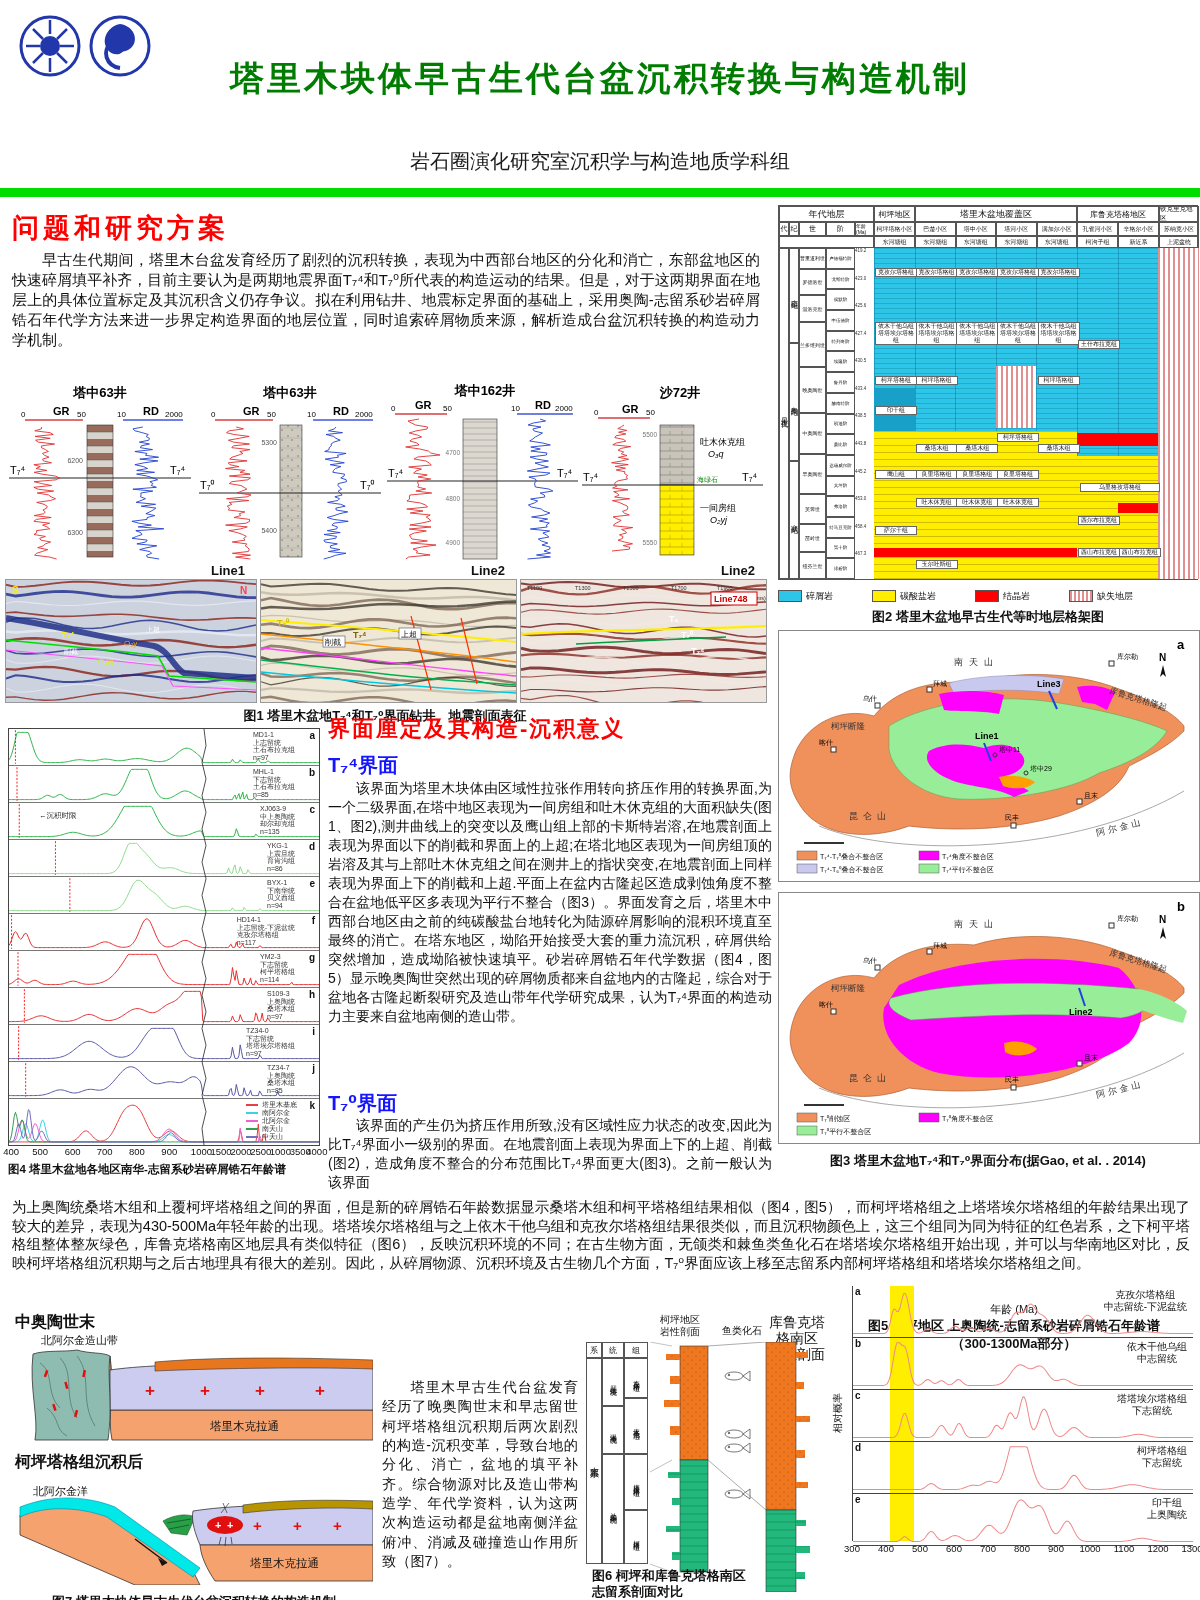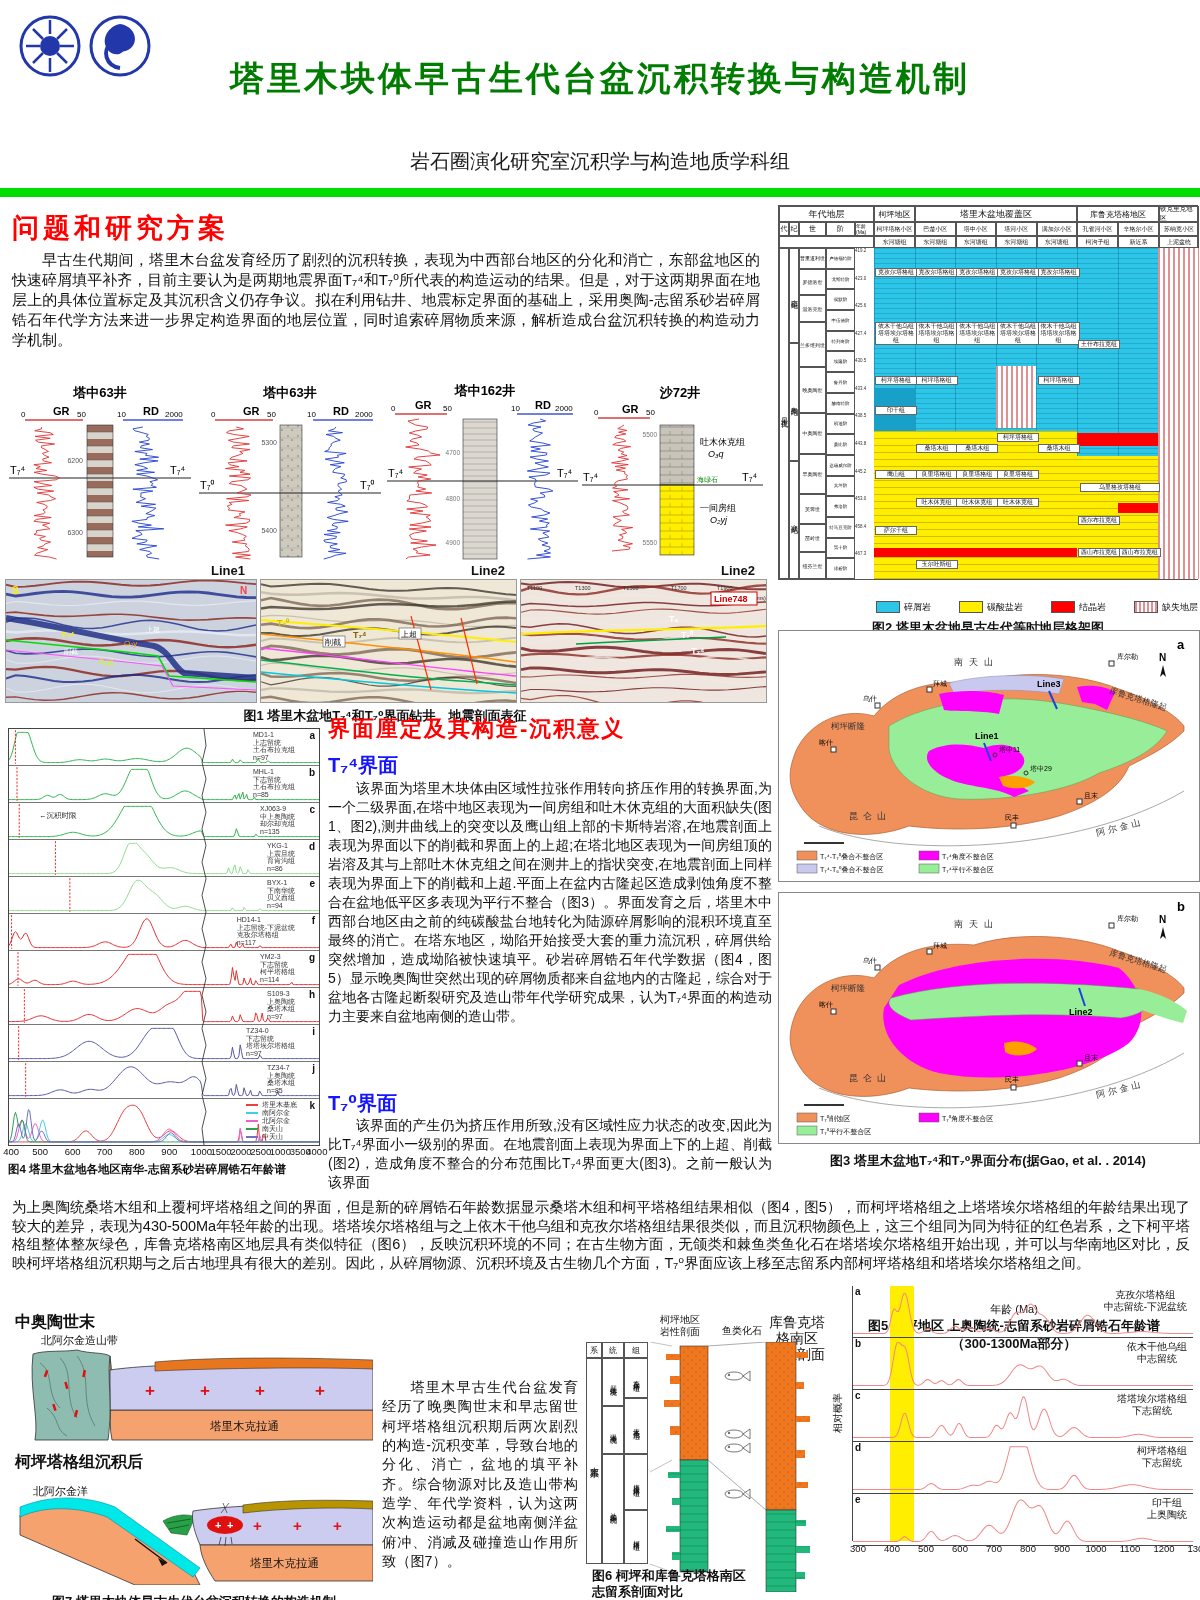--- a/index.html
+++ b/index.html
@@ -615,21 +615,21 @@
         <div class="chip" style="left:1px;top:278px;width:38px">萨尔干组</div>
         <div class="chip" style="left:41.6px;top:312px;width:38px">玉尔吐斯组</div>
         <div class="chip" style="left:204.1px;top:92px;width:38px">土什布拉克组</div>
         <div class="chip" style="left:206px;top:235px;width:76px">乌里格孜塔格组</div>
         <div class="chip" style="left:204.1px;top:268px;width:38px">西尔布拉克组</div>
         <div class="chip" style="left:204.1px;top:300px;width:38px">西山布拉克组</div>
         <div class="chip" style="left:244.8px;top:300px;width:38px">西山布拉克组</div>
       </div>
     </div>
 
-    <div style="position:relative;height:20px;margin-top:17px;display:flex;justify-content:flex-end;gap:28px;font-size:9px;align-items:center">
+    <div style="position:relative;height:20px;margin-top:6px;display:flex;justify-content:flex-start;gap:39px;font-size:9px;align-items:center">
       <span><span class="leg-sw" style="background: rgb(46, 198, 232);"></span><span>碎屑岩</span></span>
       <span><span class="leg-sw" style="background: rgb(255, 238, 0);"></span><span>碳酸盐岩</span></span>
       <span><span class="leg-sw" style="background: rgb(255, 0, 0);"></span><span>结晶岩</span></span>
       <span><span class="leg-sw" style="background: repeating-linear-gradient(90deg, rgb(224, 144, 144) 0px, rgb(224, 144, 144) 2px, rgb(255, 255, 255) 2px, rgb(255, 255, 255) 4px);"></span><span>缺失地层</span></span>
     </div>
     <div class="ctr cap" style="margin-top:2px">图2 塔里木盆地早古生代等时地层格架图</div>
   </div>
 
   <div class="abs" style="left:778px;top:630px;width:420px;height:540px">
     
@@ -926,21 +926,21 @@
         <svg style="position:absolute;inset:0;width:100%;height:100%" viewBox="0 0 100 30" preserveAspectRatio="none">
             <path d="M0.00,28.00 L0.42,28.00 L0.83,28.00 L1.25,28.00 L1.67,28.00 L2.08,28.00 L2.50,28.00 L2.92,28.00 L3.33,28.00 L3.75,28.00 L4.17,28.00 L4.58,28.00 L5.00,28.00 L5.42,28.00 L5.83,28.00 L6.25,28.00 L6.67,28.00 L7.08,28.00 L7.50,28.00 L7.92,28.00 L8.33,28.00 L8.75,28.00 L9.17,28.00 L9.58,28.00 L10.00,28.00 L10.42,28.00 L10.83,28.00 L11.25,28.00 L11.67,28.00 L12.08,27.99 L12.50,27.97 L12.92,27.88 L13.33,27.66 L13.75,27.21 L14.17,26.51 L14.58,25.72 L15.00,25.19 L15.42,25.20 L15.83,25.75 L16.25,26.54 L16.67,27.24 L17.08,27.68 L17.50,27.89 L17.92,27.97 L18.33,27.98 L18.75,27.97 L19.17,27.92 L19.58,27.81 L20.00,27.58 L20.42,27.17 L20.83,26.50 L21.25,25.58 L21.67,24.45 L22.08,23.32 L22.50,22.43 L22.92,22.01 L23.33,22.19 L23.75,22.91 L24.17,23.97 L24.58,25.10 L25.00,26.09 L25.42,26.79 L25.83,27.19 L26.25,27.33 L26.67,27.24 L27.08,26.99 L27.50,26.61 L27.92,26.15 L28.33,25.65 L28.75,25.17 L29.17,24.77 L29.58,24.50 L30.00,24.40 L30.42,24.49 L30.83,24.76 L31.25,25.17 L31.67,25.65 L32.08,26.14 L32.50,26.60 L32.92,26.98 L33.33,27.25 L33.75,27.42 L34.17,27.47 L34.58,27.40 L35.00,27.20 L35.42,26.87 L35.83,26.38 L36.25,25.75 L36.67,24.95 L37.08,24.01 L37.50,22.96 L37.92,21.87 L38.33,20.79 L38.75,19.82 L39.17,19.05 L39.58,18.54 L40.00,18.35 L40.42,18.49 L40.83,18.93 L41.25,19.61 L41.67,20.43 L42.08,21.30 L42.50,22.10 L42.92,22.72 L43.33,23.07 L43.75,23.09 L44.17,22.72 L44.58,21.94 L45.00,20.76 L45.42,19.21 L45.83,17.33 L46.25,15.22 L46.67,12.96 L47.08,10.69 L47.50,8.55 L47.92,6.66 L48.33,5.14 L48.75,4.09 L49.17,3.55 L49.58,3.52 L50.00,3.93 L50.42,4.68 L50.83,5.62 L51.25,6.58 L51.67,7.41 L52.08,7.98 L52.50,8.23 L52.92,8.16 L53.33,7.82 L53.75,7.36 L54.17,6.93 L54.58,6.73 L55.00,6.89 L55.42,7.51 L55.83,8.65 L56.25,10.25 L56.67,12.21 L57.08,14.39 L57.50,16.62 L57.92,18.73 L58.33,20.57 L58.75,22.01 L59.17,22.96 L59.58,23.37 L60.00,23.23 L60.42,22.56 L60.83,21.46 L61.25,20.08 L61.67,18.62 L62.08,17.32 L62.50,16.38 L62.92,15.97 L63.33,16.18 L63.75,16.99 L64.17,18.27 L64.58,19.85 L65.00,21.53 L65.42,23.13 L65.83,24.52 L66.25,25.65 L66.67,26.49 L67.08,27.08 L67.50,27.47 L67.92,27.71 L68.33,27.85 L68.75,27.93 L69.17,27.97 L69.58,27.99 L70.00,27.99 L70.42,28.00 L70.83,28.00 L71.25,28.00 L71.67,28.00 L72.08,28.00 L72.50,28.00 L72.92,28.00 L73.33,28.00 L73.75,28.00 L74.17,28.00 L74.58,28.00 L75.00,28.00 L75.42,28.00 L75.83,28.00 L76.25,27.99 L76.67,27.99 L77.08,27.98 L77.50,27.97 L77.92,27.95 L78.33,27.93 L78.75,27.89 L79.17,27.85 L79.58,27.78 L80.00,27.70 L80.42,27.59 L80.83,27.47 L81.25,27.32 L81.67,27.16 L82.08,26.98 L82.50,26.79 L82.92,26.61 L83.33,26.44 L83.75,26.29 L84.17,26.18 L84.58,26.10 L85.00,26.08 L85.42,26.10 L85.83,26.18 L86.25,26.29 L86.67,26.44 L87.08,26.61 L87.50,26.79 L87.92,26.98 L88.33,27.16 L88.75,27.32 L89.17,27.47 L89.58,27.59 L90.00,27.70 L90.42,27.78 L90.83,27.85 L91.25,27.89 L91.67,27.93 L92.08,27.95 L92.50,27.97 L92.92,27.98 L93.33,27.99 L93.75,27.99 L94.17,28.00 L94.58,28.00 L95.00,28.00 L95.42,28.00 L95.83,28.00 L96.25,28.00 L96.67,28.00 L97.08,28.00 L97.50,28.00 L97.92,28.00 L98.33,28.00 L98.75,28.00 L99.17,28.00 L99.58,28.00 L100.00,28.00" fill="none" stroke="#f08888" stroke-width="1" vector-effect="non-scaling-stroke"></path>
           </svg>
         <div class="abs bold" style="left:2px;top:0;font-size:10px">e</div>
         <div class="abs" style="right:6px;top:3px;font-size:10px;line-height:1.2;text-align:center">
           <div>印干组</div>
           <div>上奥陶统</div>
         </div>
       </div>
     </div>
-    <div class="abs" style="left:28px;top:257px;width:340px;height:14px">
+    <div class="abs" style="left:22px;top:257px;width:340px;height:14px">
       <span class="tick" style="left:0%">300</span>
       <span class="tick" style="left:10%">400</span>
       <span class="tick" style="left:20%">500</span>
       <span class="tick" style="left:30%">600</span>
       <span class="tick" style="left:40%">700</span>
       <span class="tick" style="left:50%">800</span>
       <span class="tick" style="left:60%">900</span>
       <span class="tick" style="left:70%">1000</span>
       <span class="tick" style="left:80%">1100</span>
       <span class="tick" style="left:90%">1200</span>

